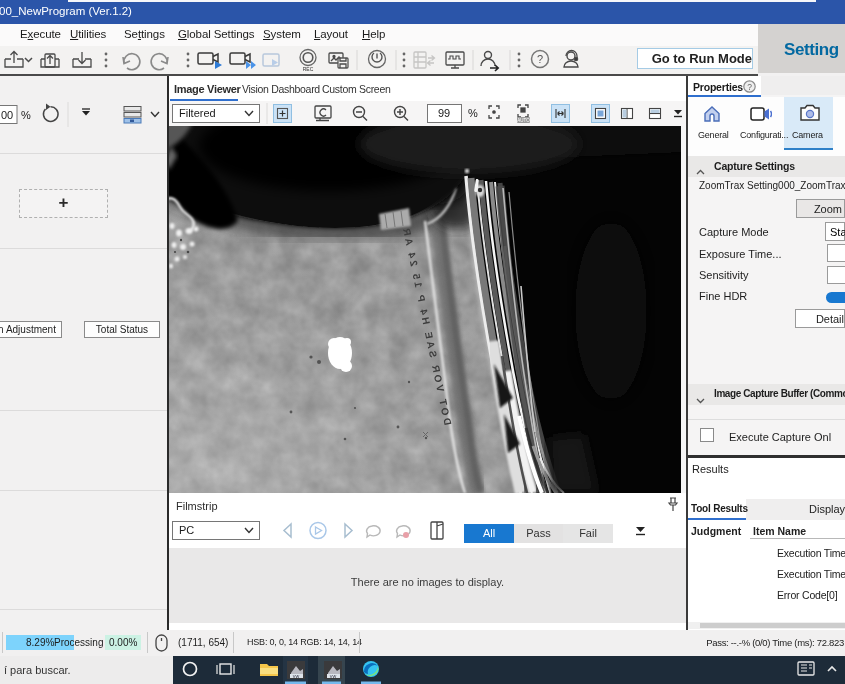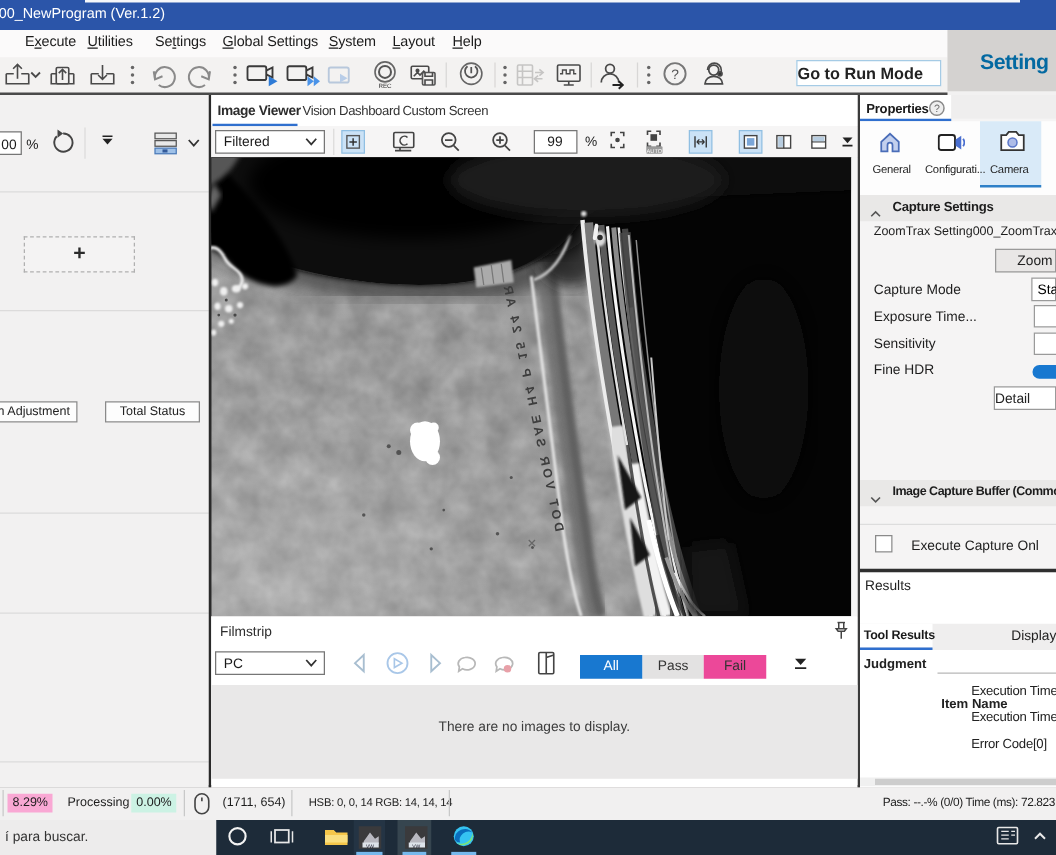--- a/index.html
+++ b/index.html
@@ -12,21 +12,21 @@
 #titlebar .t { position:absolute; left:-1px; top:5px; color:#fff; font-size:11.5px; }
 
 #menubar { left:0; top:24px; width:758px; height:22px; background:#fbfafa; color:#1b1b1b; font-size:11.5px; letter-spacing:-0.1px; }
 #menubar span { position:absolute; top:4px; white-space:nowrap; }
 
 #toolbar { left:0; top:46px; width:758px; height:28px; background:#f3f2f1; }
 #toolbar svg { position:absolute; top:0; left:0; }
 #tbline { left:0; top:74px; width:758px; height:2px; background:#4a4a4a; }
 #settingbox { left:758px; top:24px; width:87px; height:49px; background:#d4d2d0; }
 #settingbox div { position:absolute; left:26px; top:16px; font-size:17px; font-weight:bold; color:#0369a1; letter-spacing:-0.4px; }
-#runmode { left:637px; top:48px; width:116px; height:21px; background:#fff; border:1px solid #a5cbe5; font-size:13px; font-weight:bold; color:#222; text-align:left; line-height:19px; }
+#runmode { left:637px; top:48px; width:116px; height:21px; background:#fff; border:1px solid #a5cbe5; font-size:13px; font-weight:bold; color:#222; text-align:right; line-height:19px; }
 
 #leftpanel { left:0; top:76px; width:167px; height:554px; background:#f2f1f1; }
 .lp-div { position:absolute; left:0; width:167px; height:1px; background:#dcdbdb; }
 #plusbtn { position:absolute; left:19px; top:113px; width:89px; height:29px; border:1px dashed #b0b0b0; background:#f4f3f3; text-align:center; font-size:17px; font-weight:bold; color:#2a2a2a; line-height:26px; }
 .lp-btn { position:absolute; background:#fdfdfd; border:1px solid #8a8a8a; font-size:10px; color:#222; text-align:center; line-height:15px; height:17px; }
 #vdiv1 { left:167px; top:76px; width:2px; height:554px; background:#2a2a2a; }
 #vdiv2 { left:686px; top:76px; width:2px; height:554px; background:#3a3a3a; }
 
 #tabsrow { left:169px; top:76px; width:517px; height:25px; background:#fff; font-size:11px; color:#2c2c2c; }
 #tabsrow span { position:absolute; top:7px; white-space:nowrap; letter-spacing:-0.3px; }
@@ -444,21 +444,21 @@
       <g fill="none" stroke="#444" stroke-width="1.3">
         <rect x="262" y="6" width="12" height="17" rx="1"></rect>
         <path d="M268,6 v17 M268,10 l6,-2"></path>
       </g>
       <path d="M467,11 l9,0 -4.5,5 z" fill="#222"></path>
         <path d="M467,18.5 h9" stroke="#222" stroke-width="1.4"></path>
     </svg>
   </div>
   <div class="seg" style="left:295px; width:50px; background:#1878d0; color:#fff;">All</div>
   <div class="seg" style="left:345px; width:49px; background:#e3e2e2; color:#333;">Pass</div>
-  <div class="seg" style="left:394px; width:50px; background:#ec4899; color:#333;">Fail</div>
+  <div class="seg" style="left:394px; width:50px; background:#e5e5e5; color:#333;">Fail</div>
   <div id="fs-empty">
       <div>There are no images to display.</div>
     </div>
 </div>
 
 <div class="abs" id="rightpanel">
   <div class="rp" id="prop-tab"></div>
   <div class="rp" id="prop-rest"></div>
   <div class="rp" id="prop-line"></div>
   <div class="rp" style="left:5px; top:5px; font-size:10.5px; letter-spacing:-0.2px; font-weight:bold; color:#1a1a1a;">Properties</div>
@@ -494,54 +494,54 @@
   <div class="rlabel" style="top:104px; font-size:10px;">ZoomTrax Setting000_ZoomTrax</div>
   <div class="rp" style="left:108px; top:123px; width:49px; height:19px; background:#e9e7e6; border:1px solid #9a9a9a; font-size:11px; color:#222; text-align:right; padding:3px 2px 0 0;">Zoom</div>
   <div class="rlabel" style="top:150px;">Capture Mode</div>
   <div class="rp" style="left:137px; top:146px; width:20px; height:19px; background:#fff; border:1px solid #9a9a9a; font-size:11px; padding:3px 0 0 4px;">Star</div>
   <div class="rlabel" style="top:172px;">Exposure Time...</div>
   <div class="rinput" style="top:168px;"></div>
   <div class="rlabel" style="top:193px;">Sensitivity</div>
   <div class="rinput" style="top:190px;"></div>
   <div class="rlabel" style="top:214px;">Fine HDR</div>
   <div class="rp" style="left:138px; top:216px; width:19px; height:11px; background:#1878d0; border-radius:6px 0 0 6px;"></div>
-  <div class="rp" style="left:107px; top:233px; width:50px; height:19px; background:#fff; border:1px solid #9a9a9a; font-size:11px; color:#222; padding:3px 0 0 0;">Detail</div>
+  <div class="rp" style="left:107px; top:233px; width:50px; height:19px; background:#fff; border:1px solid #9a9a9a; font-size:11px; color:#222; text-align:right; padding:3px 0 0 0;">Detail</div>
   <div class="sechdr" style="top:308px;">
       <i><svg width="9" height="8" viewBox="0 0 9 8">
           <path d="M1,2 l3.5,3.5 3.5,-3.5" fill="none" stroke="#555" stroke-width="1.3"></path>
         </svg></i>
       <b style="font-size:10px; letter-spacing:-0.4px;">Image Capture Buffer (Common</b>
     </div>
   <div class="rp" style="left:0px; top:343px; width:157px; height:1px; background:#ddd;"></div>
   <div class="rp" style="left:12px; top:352px; width:14px; height:14px; background:#fff; border:1.5px solid #8a8a8a;"></div>
   <div class="rlabel" style="left:41px; top:355px;">Execute Capture Onl</div>
   <div class="rp" id="resultsdiv"></div>
   <div class="rp" id="results">
     <div class="rp" style="left:4px; top:5px; font-size:11px; color:#222;">Results</div>
     <div class="rp" style="left:0; top:41px; width:157px; height:21px; background:#efeeee;">
       <div style="position:absolute; left:0; top:0; width:58px; height:19px; background:#fff;"></div>
       <div style="position:absolute; left:0; top:19px; width:58px; height:2px; background:#2f6fce;"></div>
       <span style="position:absolute; left:3px; top:4px; font-size:10px; letter-spacing:-0.2px; font-weight:bold; color:#1a1a1a;">Tool Results</span>
       <span style="position:absolute; left:121px; top:4px; font-size:11px; color:#222; white-space:nowrap;">Display F</span>
     </div>
     <div class="rp" style="left:3px; top:67px; font-size:10.5px; color:#222; font-weight:bold;">Judgment</div>
-    <div class="rp" style="left:65px; top:67px; font-size:10.5px; color:#222; font-weight:bold;margin-top:32px;">Item Name</div>
+    <div class="rp" style="left:65px; top:67px; font-size:10.5px; color:#222; font-weight:bold;">Item Name</div>
     <div class="rp" style="left:62px; top:80px; width:95px; height:1px; background:#b8b8b8;"></div>
     <div class="rp" style="left:89px; top:89px; font-size:10.5px; letter-spacing:-0.2px; color:#222; white-space:nowrap;">Execution Time</div>
     <div class="rp" style="left:89px; top:110px; font-size:10.5px; letter-spacing:-0.2px; color:#222; white-space:nowrap;">Execution Time[0]</div>
     <div class="rp" style="left:89px; top:131px; font-size:10.5px; letter-spacing:-0.2px; color:#222; white-space:nowrap;">Error Code[0]</div>
     <div class="rp" style="left:0px; top:164px; width:157px; height:7px; background:#f0f0f0;">
       <div style="position:absolute; left:12px; top:1px; width:145px; height:5px; background:#cdcdcd;"></div>
     </div>
   </div>
 </div>
 
 <div class="abs" id="statusbar" style="left:0; top:630px; width:845px; height:26px; background:#f1f0f0; font-size:10px; color:#1d1d1d;">
   <div style="position:absolute; left:2px; top:2px; width:1px; height:21px; background:#c8c8c8;"></div>
-  <div style="position:absolute; left:6px; top:5px; background:#f9a8d4; padding:2px 4px;">8.29%</div>
+  <div style="position:absolute; left:6px; top:5px; background:#7dd3fc; padding:2px 20px;">8.29%</div>
   <div style="position:absolute; left:54px; top:7px;">Processing</div>
   <div style="position:absolute; left:105px; top:5px; background:#ccf2e4; padding:2px 4px;">0.00%</div>
   <div style="position:absolute; left:147px; top:2px; width:1px; height:21px; background:#c8c8c8;"></div>
   <svg style="position:absolute; left:155px; top:4px;" width="13" height="18" viewBox="0 0 13 18">
     <rect x="1" y="1" width="11" height="16" rx="5.5" fill="none" stroke="#444" stroke-width="1.3"></rect>
     <path d="M6.5,4 v3" stroke="#444" stroke-width="1.3"></path>
   </svg>
   <div style="position:absolute; left:178px; top:7px;">(1711, 654)</div>
   <div style="position:absolute; left:233px; top:2px; width:1px; height:21px; background:#c8c8c8;"></div>
   <div style="position:absolute; left:247px; top:7px; font-size:9px; letter-spacing:-0.2px;">HSB: 0, 0, 14 RGB: 14, 14, 14</div>

